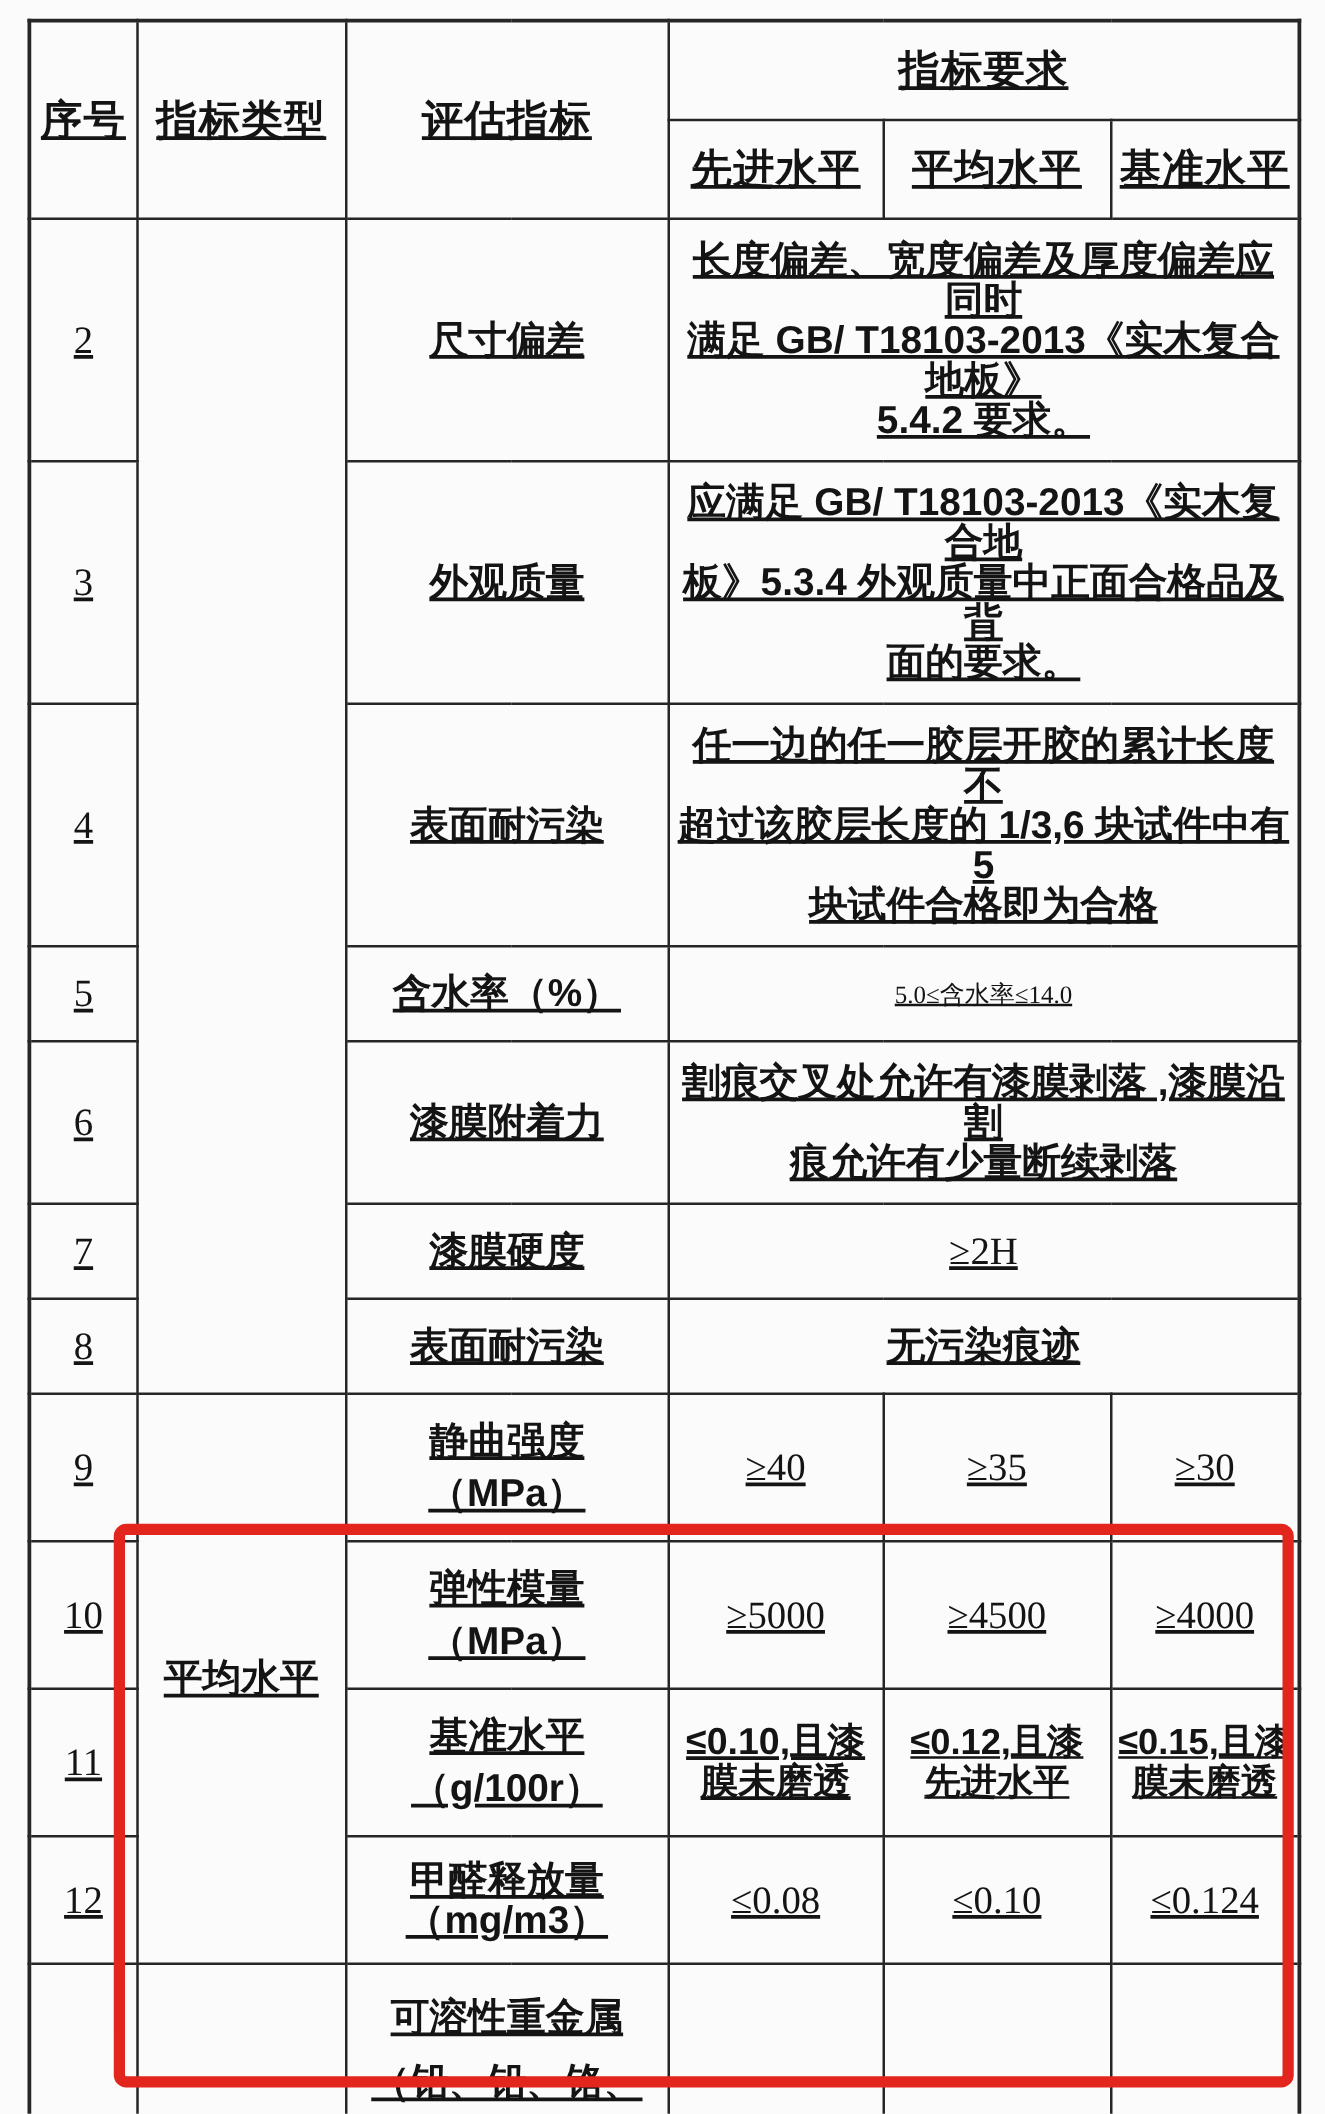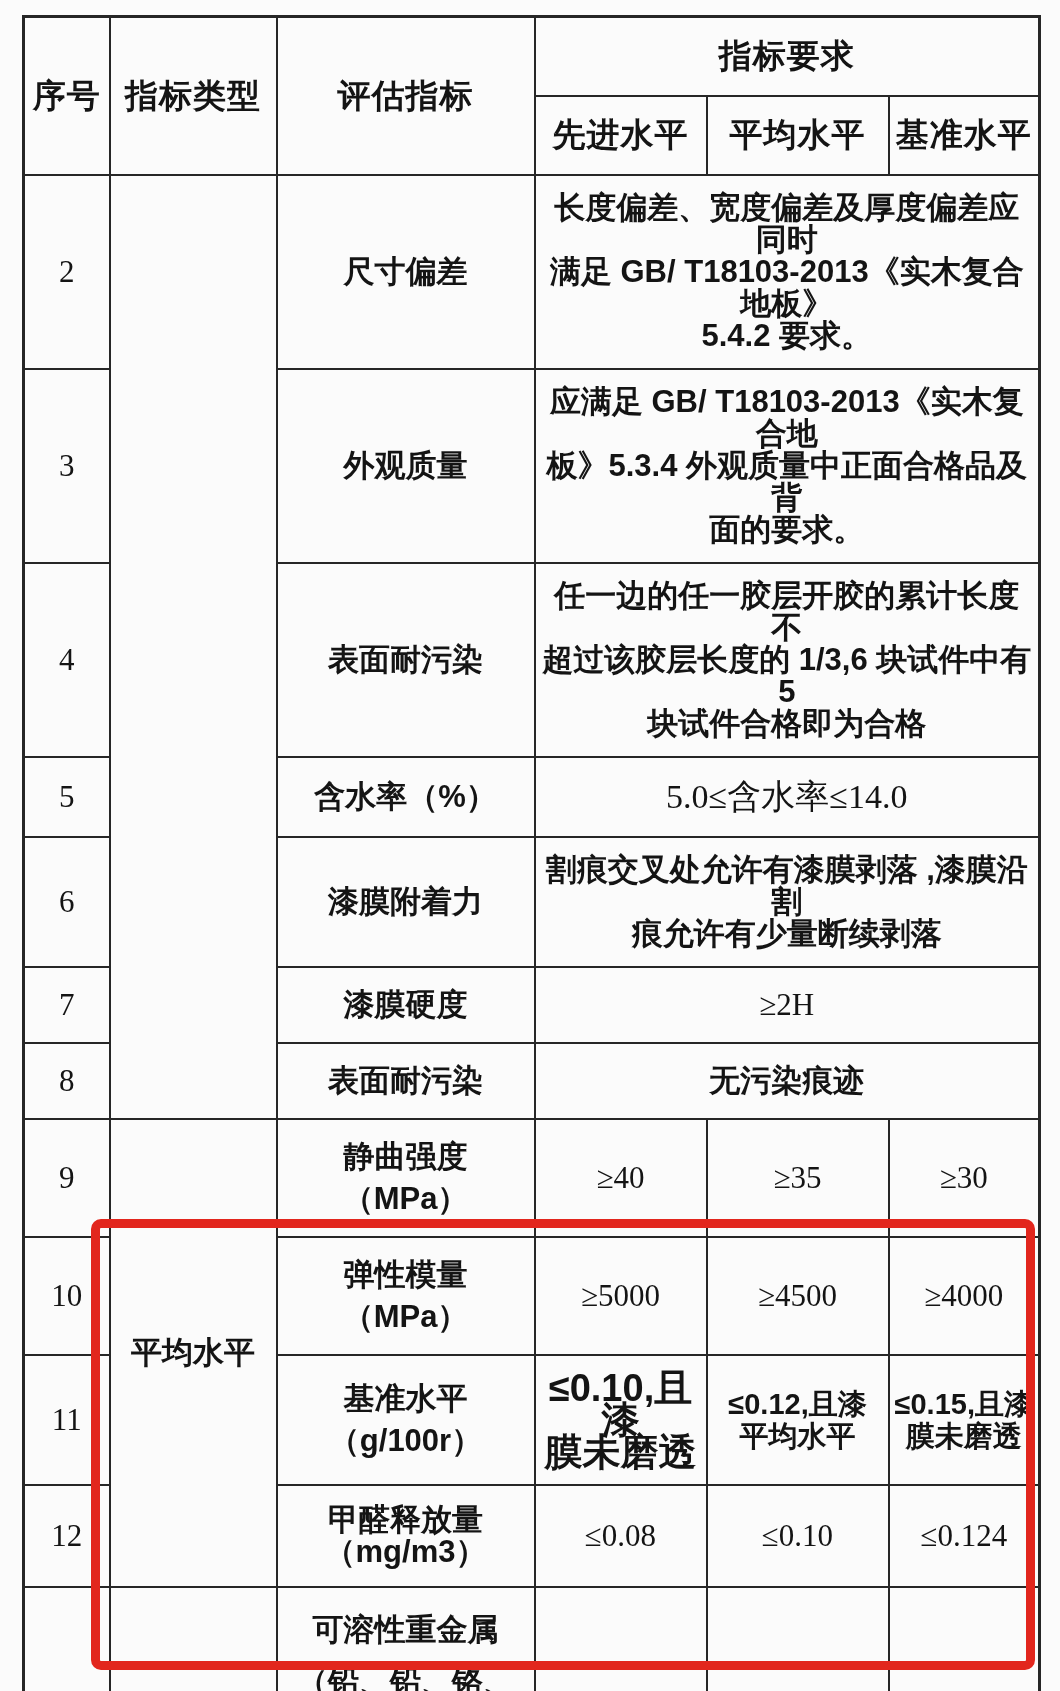--- a/index.html
+++ b/index.html
@@ -8,32 +8,32 @@
 
   table#tbl{
     position:absolute;left:22px;top:15px;width:1016px;
     border-collapse:collapse;table-layout:fixed;
     border:3px solid #262626;
     color:#141414;
   }
   #tbl td{
     border:2px solid #262626;
     text-align:center;vertical-align:middle;
-    padding:16px 4px;overflow:hidden;
+    padding:16px 4px;overflow:hidden;text-decoration:underline;
   }
   
   .rh1{height:78px}.rh2{height:79px}
   .r2{height:151px}.r3{height:156px}.r4{height:156px}.r5{height:63px}
   .r6{height:104px}.r7{height:53px}.r8{height:52px}.r9{height:53px}
   .r10{height:51px}.r11{height:108px}.r12{height:102px}.r13{height:210px}
 
   .zh{font-family:"Liberation Sans","DejaVu Sans",sans-serif;font-weight:bold;font-size:31px;}
   .hdr{font-size:33px;letter-spacing:1px;}
   .num{font-family:"Liberation Serif","DejaVu Serif",serif;font-weight:normal;font-size:31px;}
-  .mix{font-family:"Liberation Serif","DejaVu Serif",serif;font-weight:normal;font-size:34px;}
+  .mix{font-family:"Liberation Serif","DejaVu Serif",serif;font-weight:normal;font-size:20px;}
   .pre{white-space:pre-line;line-height:32px;}
   .pre13{white-space:pre-line;line-height:52px;}
 
   
   #highlight{
     position:absolute;left:91px;top:1219px;width:944px;height:451px;
     border:9px solid #e2261d;border-radius:10px;
     box-sizing:border-box;z-index:5;pointer-events:none;background:transparent;
   }
 </style>
@@ -129,24 +129,24 @@
       <td class="num">10</td>
       <td colspan="2" class="zh">弹性模量（MPa）</td>
       <td class="num">≥5000</td>
       <td class="num">≥4500</td>
       <td class="num">≥4000</td>
     </tr>
 
     <tr class="r11">
       <td class="num">11</td>
       <td colspan="2" class="zh">基准水平（g/100r）</td>
-      <td class="zh pre" style="font-size:38px">≤0.10,且漆
+      <td class="zh pre" style="font-size:30px">≤0.10,且漆
 膜未磨透</td>
       <td class="zh pre" style="font-size:29px">≤0.12,且漆
-平均水平</td>
+先进水平</td>
       <td class="zh pre" style="font-size:29px">≤0.15,且漆
 膜未磨透</td>
     </tr>
 
     <tr class="r12">
       <td class="num">12</td>
       <td colspan="2" class="zh pre">甲醛释放量
 （mg/m3）</td>
       <td class="num">≤0.08</td>
       <td class="num">≤0.10</td>

